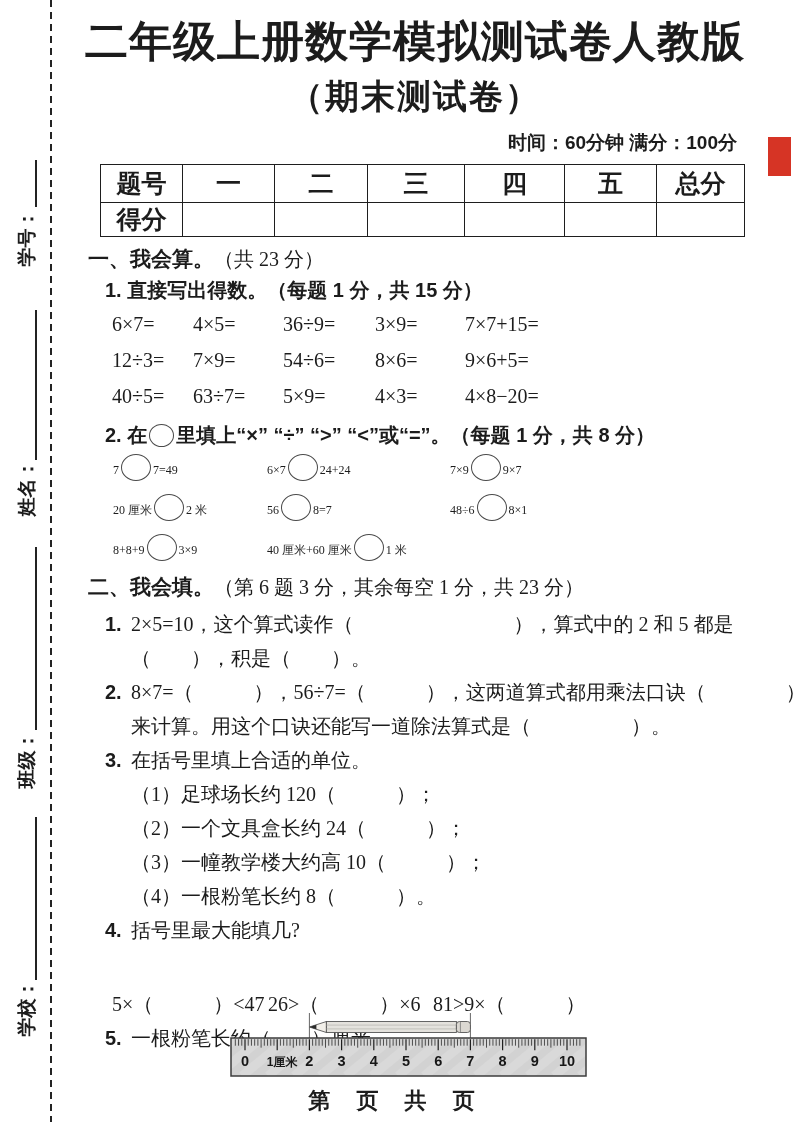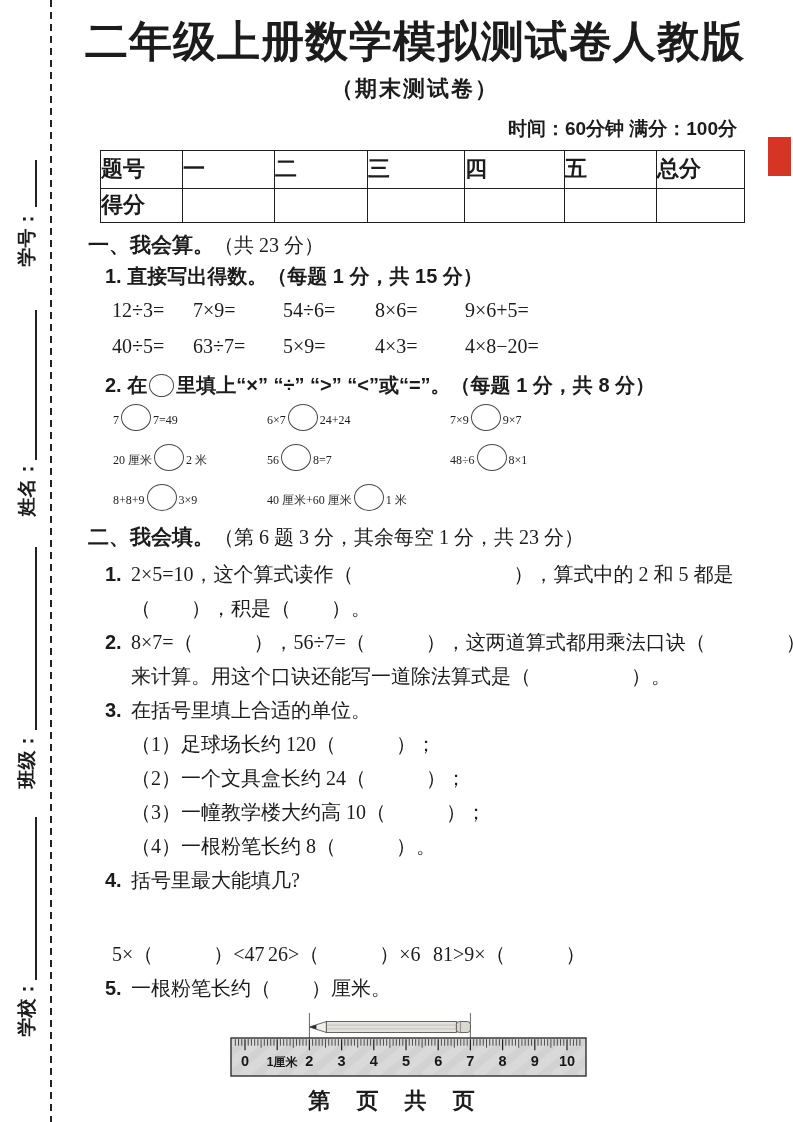--- a/index.html
+++ b/index.html
@@ -22,33 +22,33 @@
   }
   
   .redmark{position:absolute; right:2px; top:137px; width:23px; height:39px;}
   
   .content{position:absolute; left:85px; top:0; width:660px;}
   .title{
     margin:16px 0 0 0; text-align:center; font-size:43px; line-height:1.2;
     font-family:"Liberation Sans","DejaVu Sans",sans-serif; font-weight:900; letter-spacing:1px;
   }
   .subtitle{
-    margin:8px 0 0 0; text-align:center; font-size:22px; line-height:1.2;
+    margin:8px 0 0 0; text-align:center; font-size:34px; line-height:1.2;
     font-family:"Liberation Sans","DejaVu Sans",sans-serif; font-weight:900; letter-spacing:2px;
   }
   .meta{
     margin-top:14px; text-align:right; padding-right:8px;
     font-family:"Liberation Sans","DejaVu Sans",sans-serif;
     font-size:19px; font-weight:600;
   }
   table.score{border-collapse:collapse; table-layout:fixed; margin:8px 0 0 15px;}
   table.score td{
-    border:1.6px solid #1e1e1e; text-align:left; vertical-align:middle;
+    border:1.6px solid #1e1e1e; text-align:center; vertical-align:middle;
     font-family:"Liberation Sans","DejaVu Sans",sans-serif;
-    font-size:22px; font-weight:700; padding:0;
+    font-size:25px; font-weight:700; padding:0;
   }
   table.score tr:nth-child(1) td{height:37px;}
   table.score tr:nth-child(2) td{height:33px;}
   .sec-head{margin:9px 0 0 3px; font-size:21px; line-height:26px;}
   .sec-head .b{font-family:"Liberation Sans","DejaVu Sans",sans-serif; font-weight:700;}
   .sec-head .n{font-size:20px;}
   .qlabel{margin:5px 0 0 20px; font-size:20px; line-height:26px; white-space:nowrap;}
   .qlabel .qn{font-family:"Liberation Sans","DejaVu Sans",sans-serif; font-weight:600;}
   
   .calc{margin:11px 0 0 27px;}
@@ -146,20 +146,27 @@
 
     <div class="sec-head">
       <span class="b">一、我会算。</span><span class="n">（共 23 分）</span>
     </div>
 
     <div class="qlabel">
       <span class="qn">1. 直接写出得数。（每题 1 分，共 15 分）</span>
     </div>
 
     <div class="calc">
+      <div class="crow">
+        <span class="ccell">6×7=</span>
+        <span class="ccell">4×5=</span>
+        <span class="ccell">36÷9=</span>
+        <span class="ccell">3×9=</span>
+        <span class="ccell">7×7+15=</span>
+      </div>
       <div class="crow">
         <span class="ccell">12÷3=</span>
         <span class="ccell">7×9=</span>
         <span class="ccell">54÷6=</span>
         <span class="ccell">8×6=</span>
         <span class="ccell">9×6+5=</span>
       </div>
       <div class="crow">
         <span class="ccell">40÷5=</span>
         <span class="ccell">63÷7=</span>

